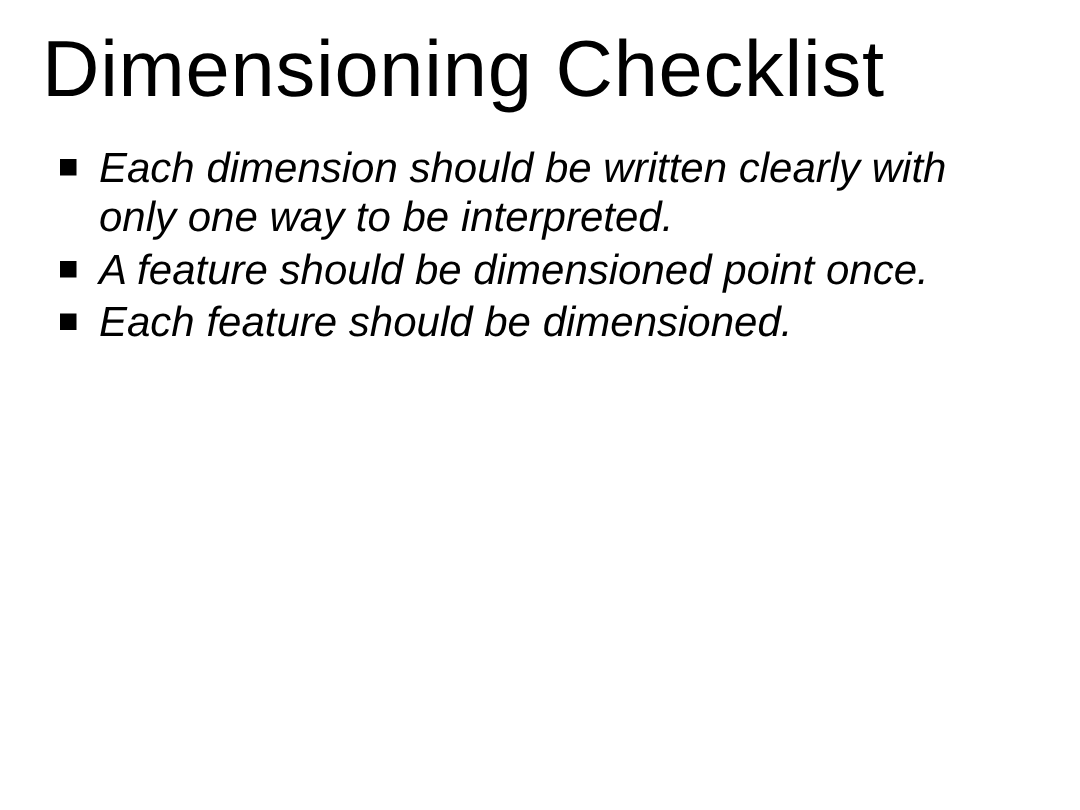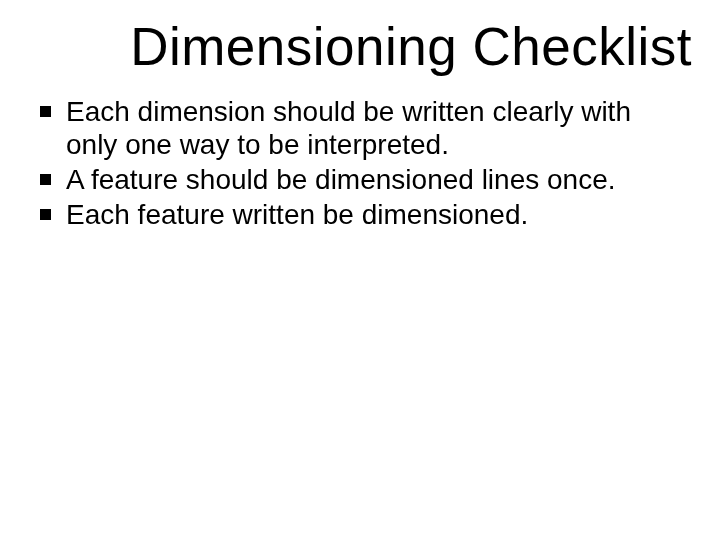--- a/index.html
+++ b/index.html
@@ -14,28 +14,29 @@
   }
   .slide {
     width: 720px;
     height: 540px;
     box-sizing: border-box;
     padding: 10px 28px 0 28px;
   }
   .title {
     font-size: 53px;
     font-weight: 400;
-    text-align: right;
+    text-align: left;
     margin: 6px 0 18px 0;
     letter-spacing: 0.5px;
   }
   ul.bullets {
     list-style: none;
     margin: 0;
     padding: 0 8px 0 8px;
+    font-style: italic;
   }
   ul.bullets li {
     position: relative;
     font-size: 28px;
     line-height: 1.18;
     padding-left: 30px;
     margin: 0 0 2px 0;
   }
   ul.bullets li::before {
     content: "";
@@ -47,16 +48,16 @@
     background: #000;
   }
 </style>
 </head>
 <body>
 
 <div class="slide">
   <h1 class="title">Dimensioning Checklist</h1>
   <ul class="bullets">
     <li>Each dimension should be written clearly with only one way to be interpreted.</li>
-    <li>A feature should be dimensioned lines once.</li>
-    <li>Each feature written be dimensioned.</li>
+    <li>A feature should be dimensioned point once.</li>
+    <li>Each feature should be dimensioned.</li>
   </ul>
 </div>
 
 </body></html>

